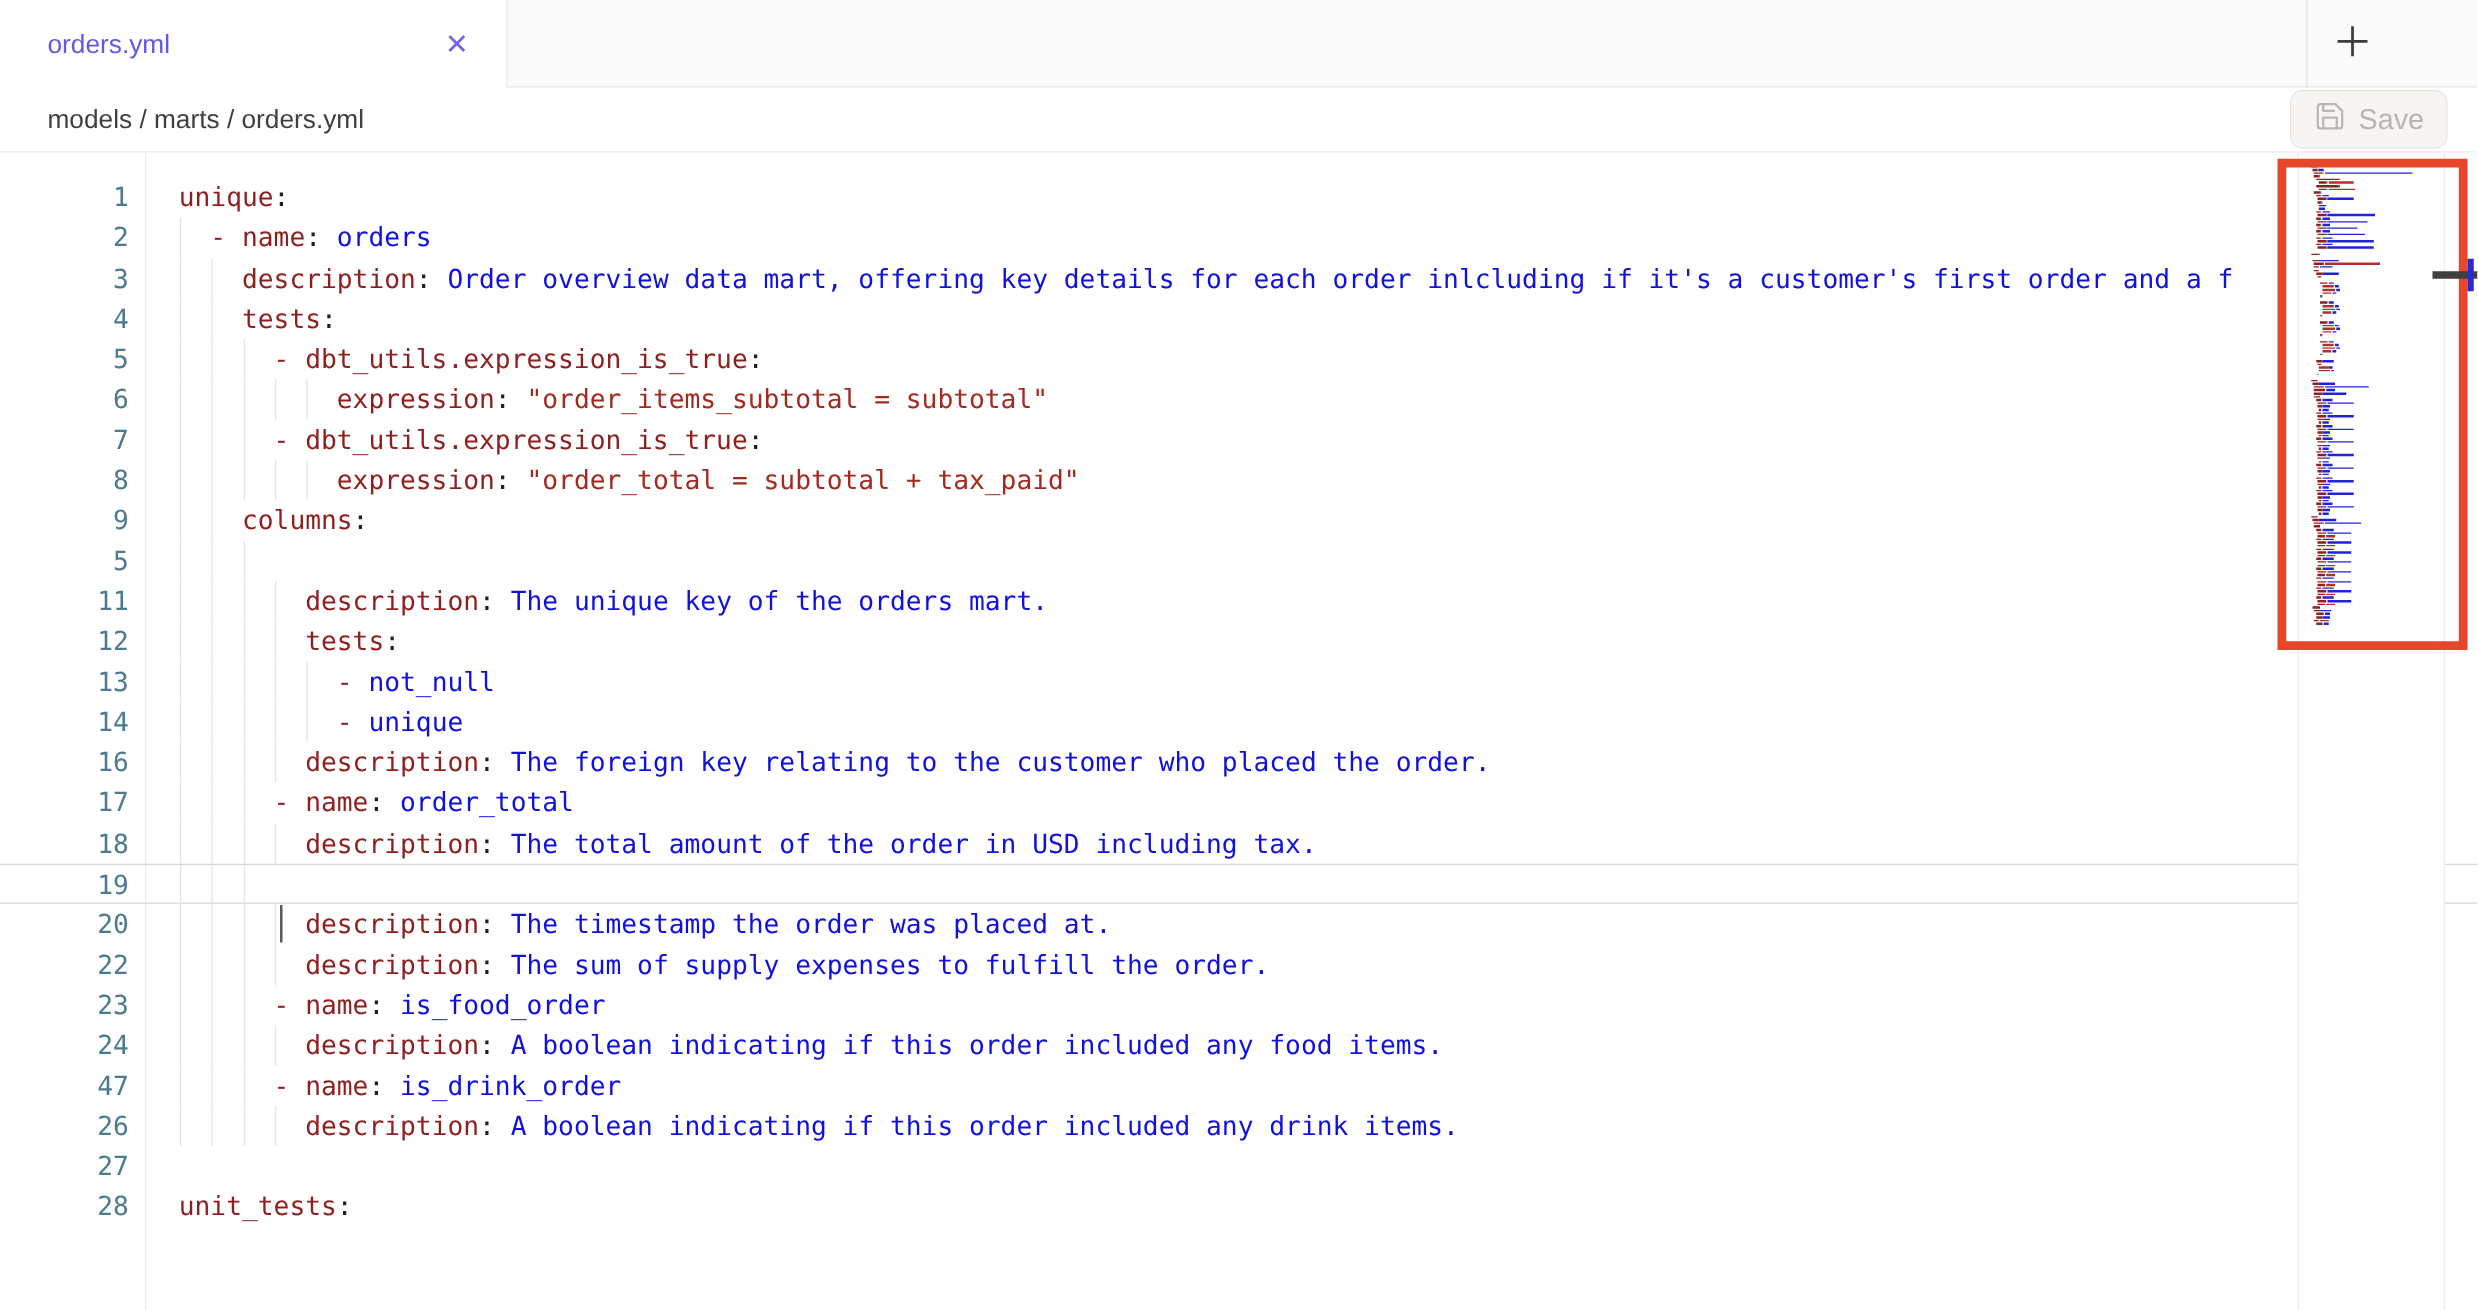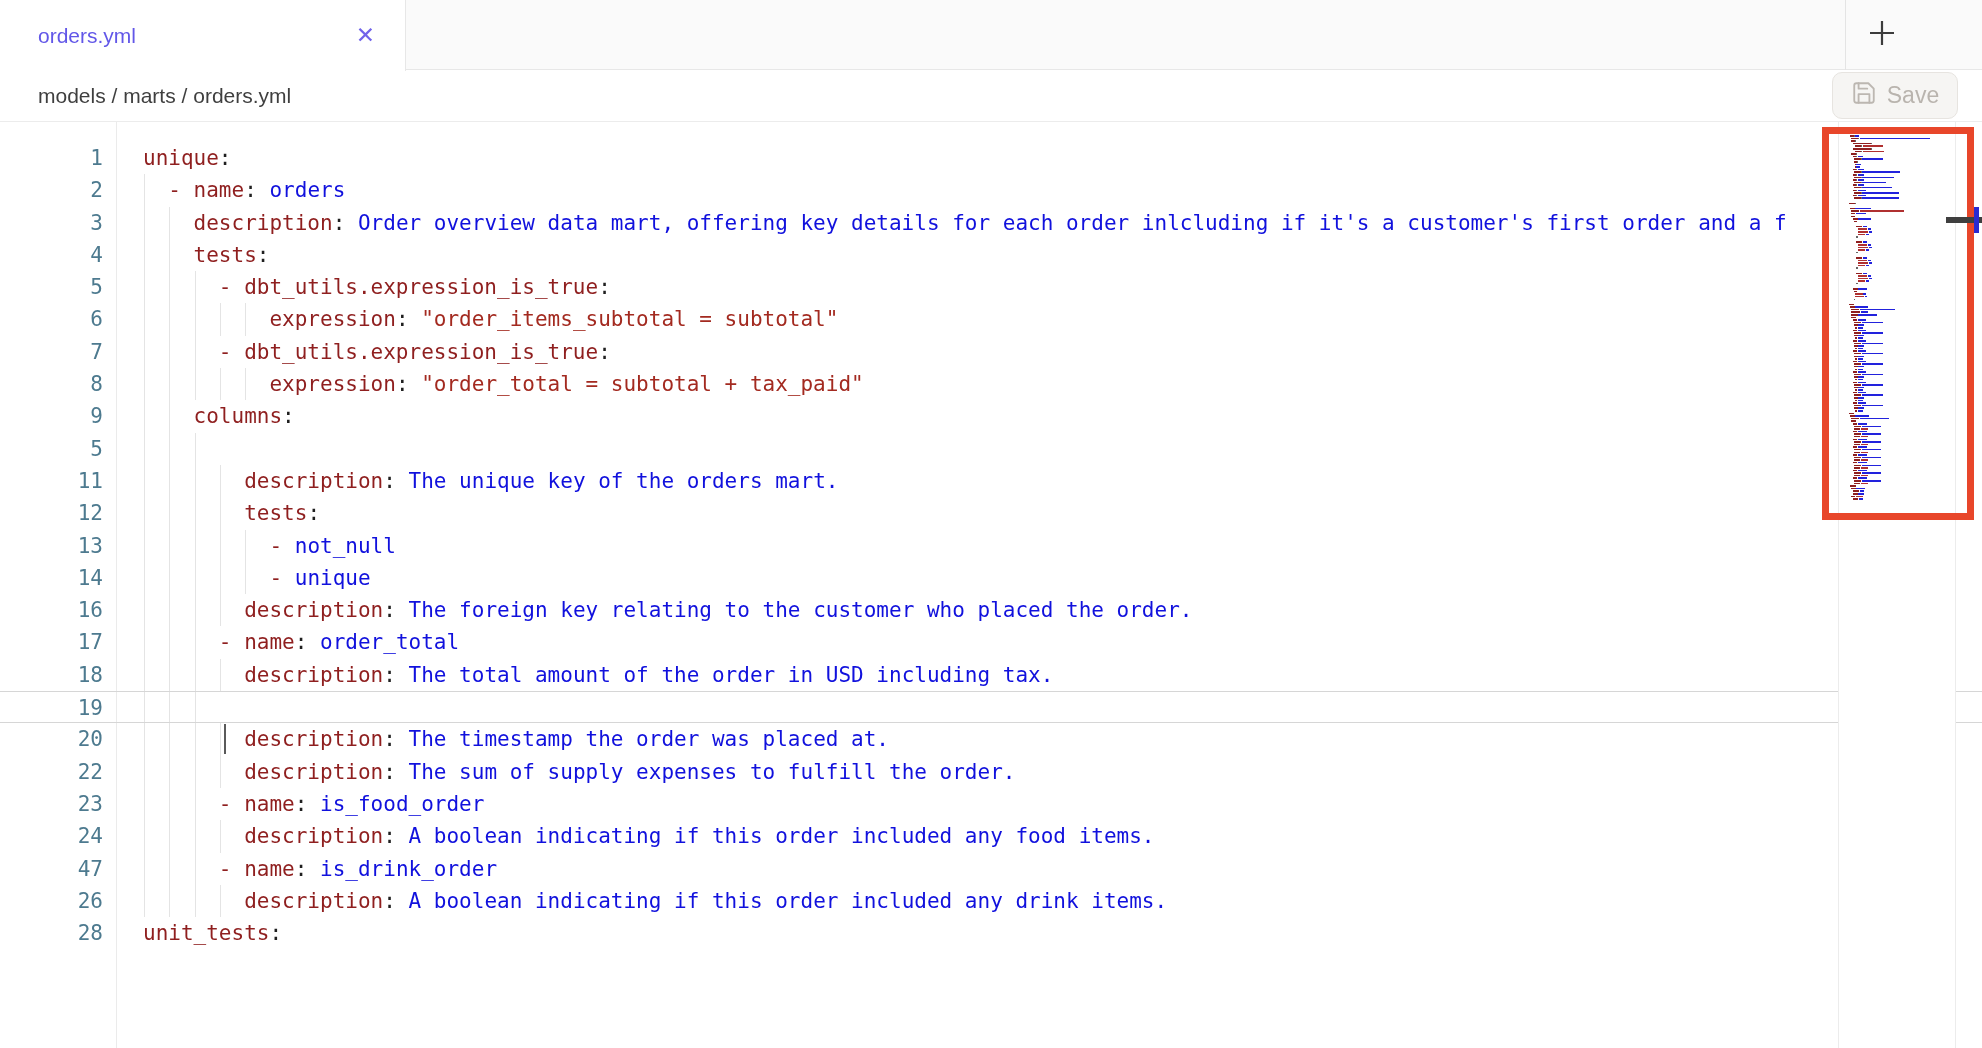--- a/index.html
+++ b/index.html
@@ -118,20 +118,21 @@
       <div class="code-row"><span class="ln">16</span><span class="guide" style="left: 144px;"></span><span class="guide" style="left: 169.28px;"></span><span class="guide" style="left: 194.56px;"></span><span class="guide" style="left: 219.84px;"></span><span class="code"><span>        </span><span class="tk-k">description</span><span class="tk-p">:</span><span> </span><span class="tk-v">The foreign key relating to the customer who placed the order.</span></span></div>
       <div class="code-row"><span class="ln">17</span><span class="guide" style="left: 144px;"></span><span class="guide" style="left: 169.28px;"></span><span class="guide" style="left: 194.56px;"></span><span class="code"><span>      </span><span class="tk-k">- name</span><span class="tk-p">:</span><span> </span><span class="tk-v">order_total</span></span></div>
       <div class="code-row"><span class="ln">18</span><span class="guide" style="left: 144px;"></span><span class="guide" style="left: 169.28px;"></span><span class="guide" style="left: 194.56px;"></span><span class="guide" style="left: 219.84px;"></span><span class="code"><span>        </span><span class="tk-k">description</span><span class="tk-p">:</span><span> </span><span class="tk-v">The total amount of the order in USD including tax.</span></span></div>
       <div class="code-row active-line"><span class="ln">19</span><span class="guide" style="left: 144px;"></span><span class="guide" style="left: 169.28px;"></span><span class="guide" style="left: 194.56px;"></span></div>
       <div class="code-row"><span class="ln">20</span><span class="guide" style="left: 144px;"></span><span class="guide" style="left: 169.28px;"></span><span class="guide" style="left: 194.56px;"></span><span class="guide" style="left: 219.84px;"></span><span class="code"><span>        </span><span class="tk-k">description</span><span class="tk-p">:</span><span> </span><span class="tk-v">The timestamp the order was placed at.</span></span><span class="cursor"></span></div>
       <div class="code-row"><span class="ln">22</span><span class="guide" style="left: 144px;"></span><span class="guide" style="left: 169.28px;"></span><span class="guide" style="left: 194.56px;"></span><span class="guide" style="left: 219.84px;"></span><span class="code"><span>        </span><span class="tk-k">description</span><span class="tk-p">:</span><span> </span><span class="tk-v">The sum of supply expenses to fulfill the order.</span></span></div>
       <div class="code-row"><span class="ln">23</span><span class="guide" style="left: 144px;"></span><span class="guide" style="left: 169.28px;"></span><span class="guide" style="left: 194.56px;"></span><span class="code"><span>      </span><span class="tk-k">- name</span><span class="tk-p">:</span><span> </span><span class="tk-v">is_food_order</span></span></div>
       <div class="code-row"><span class="ln">24</span><span class="guide" style="left: 144px;"></span><span class="guide" style="left: 169.28px;"></span><span class="guide" style="left: 194.56px;"></span><span class="guide" style="left: 219.84px;"></span><span class="code"><span>        </span><span class="tk-k">description</span><span class="tk-p">:</span><span> </span><span class="tk-v">A boolean indicating if this order included any food items.</span></span></div>
       <div class="code-row"><span class="ln">47</span><span class="guide" style="left: 144px;"></span><span class="guide" style="left: 169.28px;"></span><span class="guide" style="left: 194.56px;"></span><span class="code"><span>      </span><span class="tk-k">- name</span><span class="tk-p">:</span><span> </span><span class="tk-v">is_drink_order</span></span></div>
       <div class="code-row"><span class="ln">26</span><span class="guide" style="left: 144px;"></span><span class="guide" style="left: 169.28px;"></span><span class="guide" style="left: 194.56px;"></span><span class="guide" style="left: 219.84px;"></span><span class="code"><span>        </span><span class="tk-k">description</span><span class="tk-p">:</span><span> </span><span class="tk-v">A boolean indicating if this order included any drink items.</span></span></div>
+      <div class="code-row"><span class="ln">27</span><span class="code"></span></div>
       <div class="code-row"><span class="ln">28</span><span class="code"><span class="tk-k">unit_tests</span><span class="tk-p">:</span></span></div>
     </div>
 
   <div class="minimap">
     <div class="mm-content" id="mm">
         <div class="mm-row" style="height: 2.6px;">
           <span class="mm-bar mm-k" style="left: 0px; width: 3.72px;"></span>
           <span class="mm-bar mm-p" style="left: 3.72px; width: 1px;"></span>
         </div>
         <div class="mm-row" style="height: 2.6px;">

